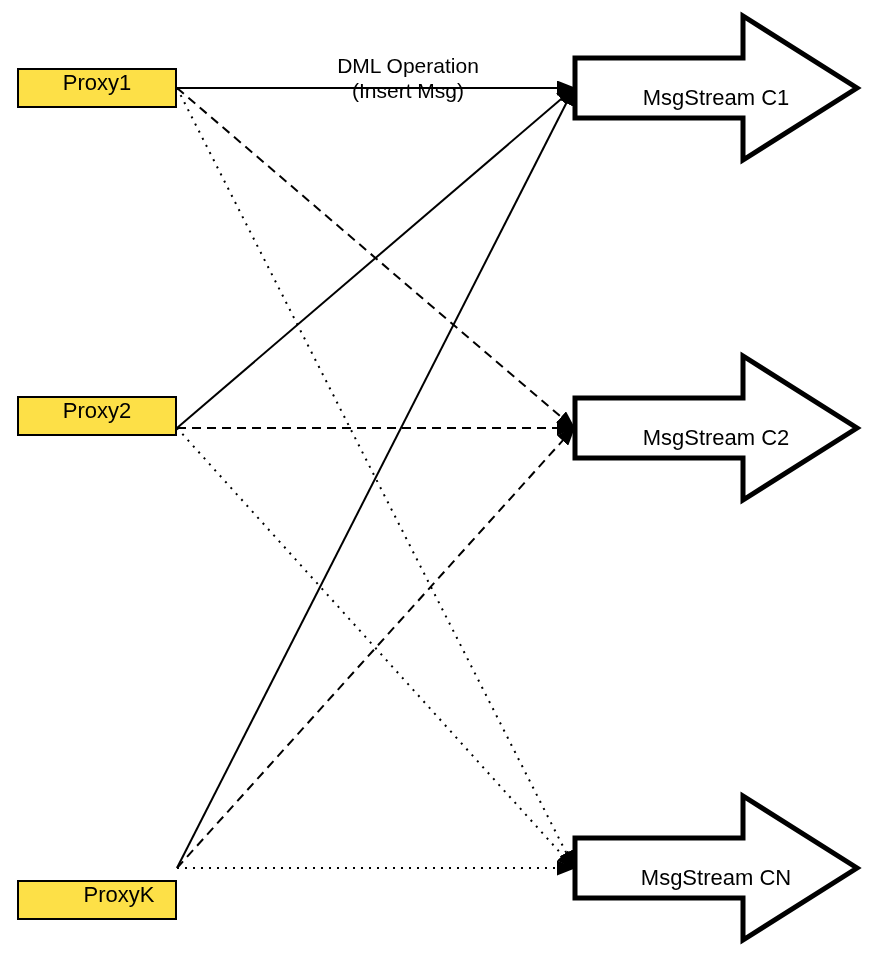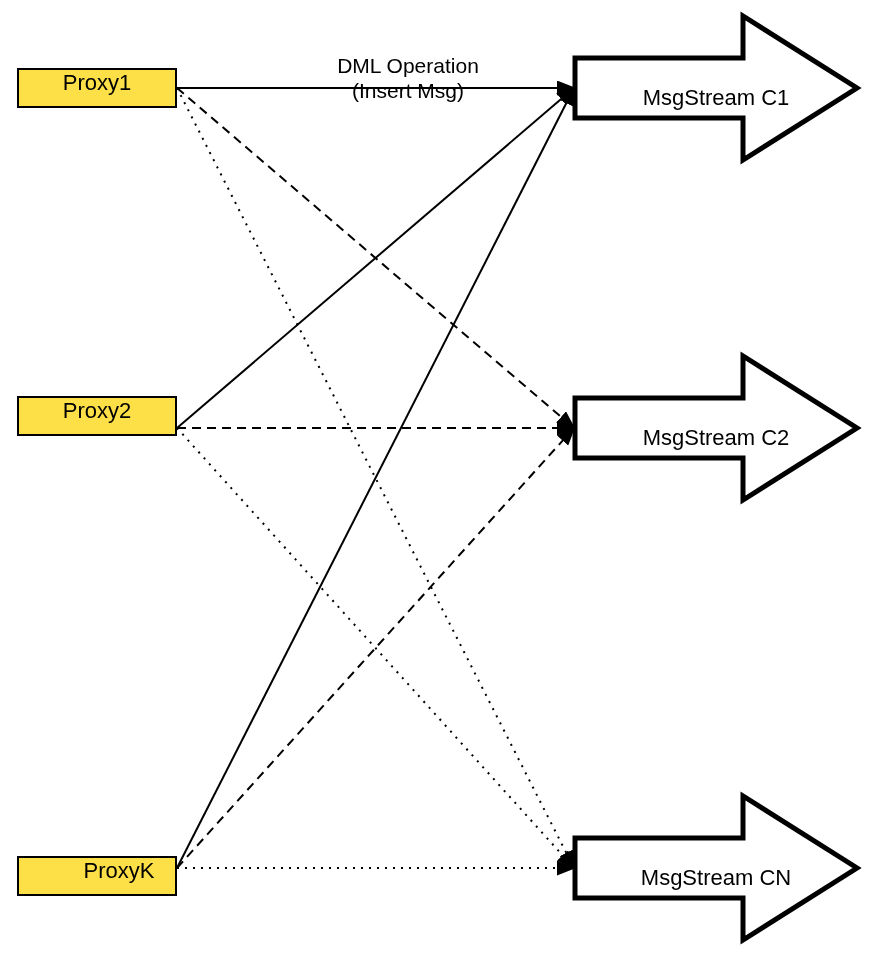--- a/index.html
+++ b/index.html
@@ -50,21 +50,21 @@
     box-sizing: border-box;
     border: 2px solid #000000;
     background: #fde047;
     display: flex;
     justify-content: center;
     font-size: 22px;
     color: #000000;
   }
   .proxy-box.p1 { top: 68px; }
   .proxy-box.p2 { top: 396px; }
-  .proxy-box.pk { top: 856px; padding-left: 44px; }
+  .proxy-box.pk { top: 880px; padding-left: 44px; }
   .stream-label {
     position: absolute;
     left: 575px;
     width: 282px;
     height: 40px;
     display: flex;
     align-items: center;
     justify-content: center;
     font-size: 22px;
     color: #000000;

